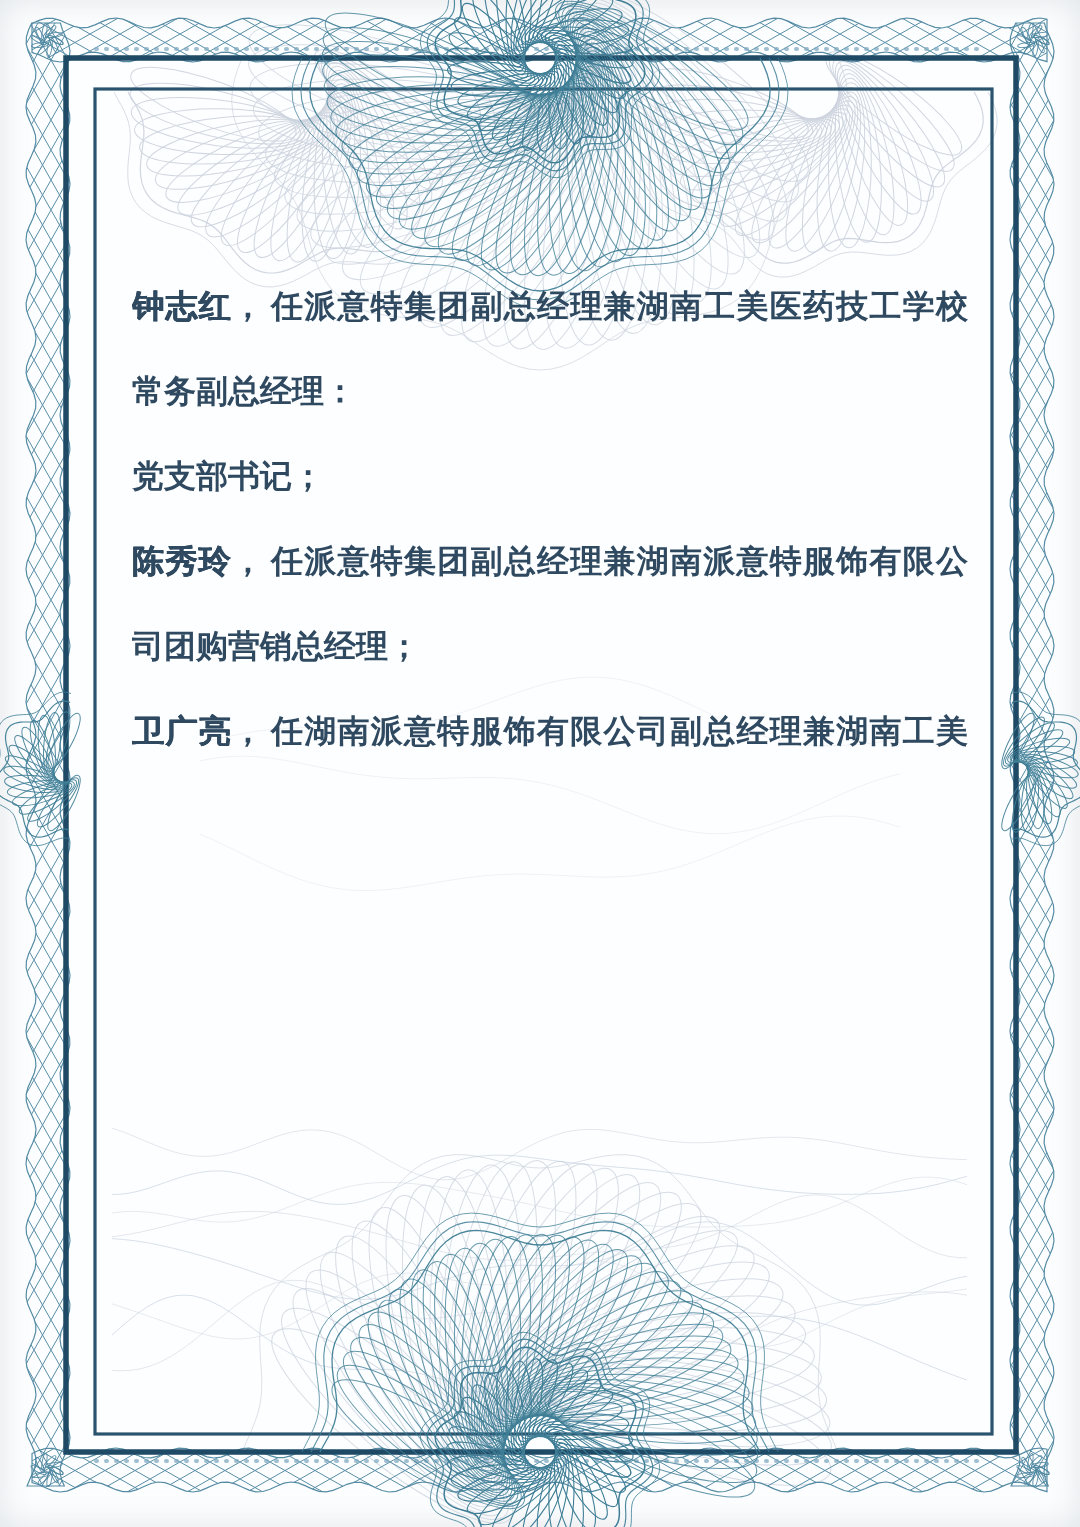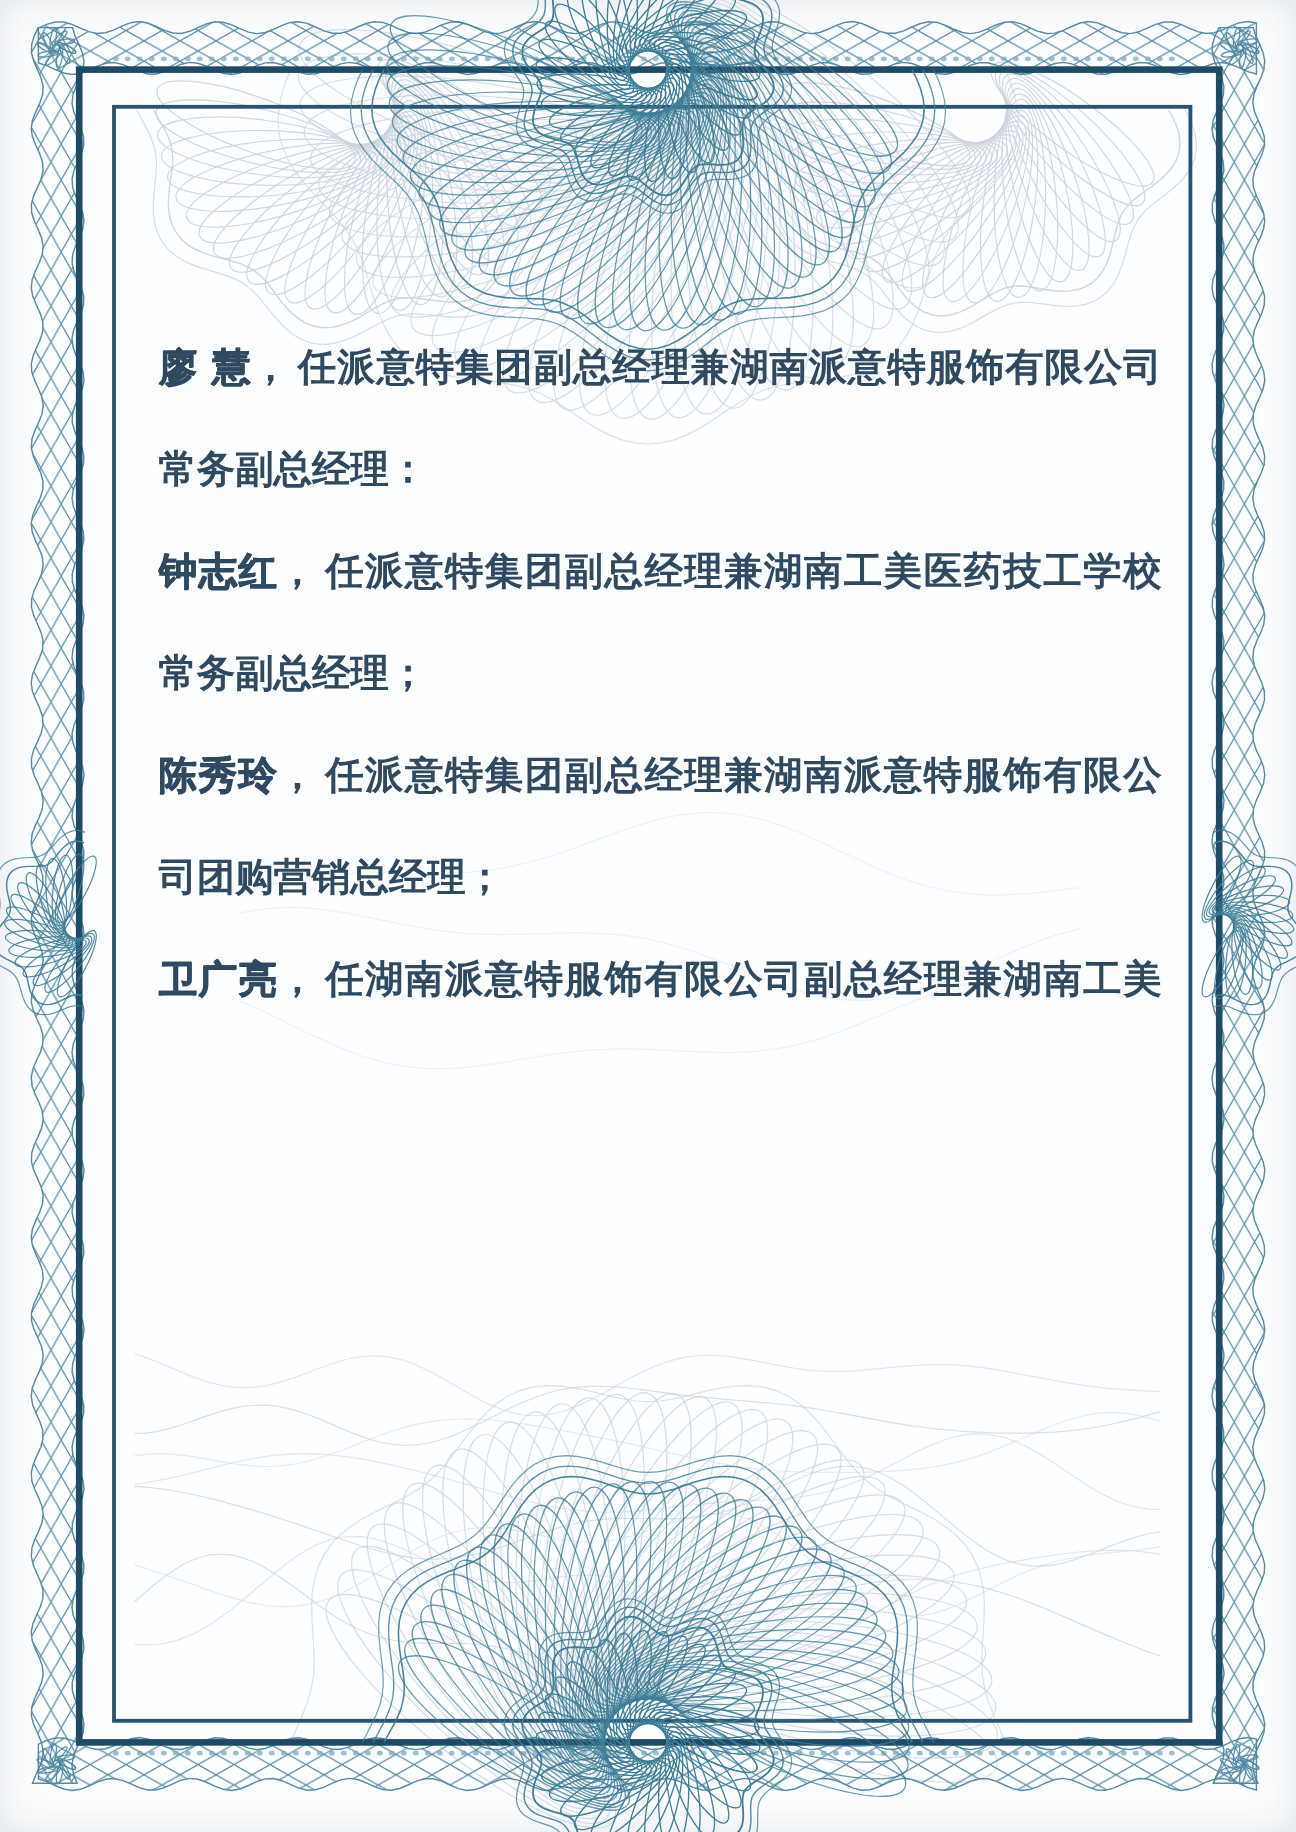--- a/index.html
+++ b/index.html
@@ -426,25 +426,24 @@
       <ellipse cx="584.8" cy="1434.7" rx="48.0" ry="12.5" fill="none" stroke="#3f7e96" stroke-width="1.1" opacity="1" transform="rotate(366.8 584.8 1434.7)"></ellipse>
       <ellipse cx="587.2" cy="1443.2" rx="48.0" ry="12.5" fill="none" stroke="#3f7e96" stroke-width="1.1" opacity="1" transform="rotate(377.4 587.2 1443.2)"></ellipse>
       <ellipse cx="588.0" cy="1452.0" rx="48.0" ry="12.5" fill="none" stroke="#3f7e96" stroke-width="1.1" opacity="1" transform="rotate(388.0 588.0 1452.0)"></ellipse>
       <path d="M638.0,1452.0L640.7,1455.5L642.9,1459.2L644.4,1463.0L644.8,1466.7L644.3,1470.4L642.6,1473.8L640.1,1477.0L636.8,1479.8L633.2,1482.3L629.5,1484.6L626.1,1486.8L623.2,1489.0L621.0,1491.5L619.6,1494.3L618.9,1497.5L618.7,1501.2L619.0,1505.3L619.3,1509.6L619.4,1514.0L619.0,1518.3L618.0,1522.2L616.2,1525.5L613.5,1528.2L610.2,1530.0L606.3,1531.0L602.0,1531.4L597.6,1531.3L593.3,1531.0L589.2,1530.7L585.5,1530.9L582.3,1531.6L579.5,1533.0L577.0,1535.2L574.8,1538.1L572.6,1541.5L570.3,1545.2L567.8,1548.8L565.0,1552.1L561.8,1554.6L558.4,1556.3L554.7,1556.8L551.0,1556.4L547.2,1554.9L543.5,1552.7L540.0,1550.0L536.7,1547.2L533.5,1544.6L530.5,1542.6L527.5,1541.2L524.4,1540.8L521.1,1541.1L517.5,1542.1L513.7,1543.6L509.7,1545.2L505.5,1546.7L501.4,1547.6L497.3,1547.9L493.6,1547.2L490.3,1545.5L487.5,1542.9L485.3,1539.5L483.7,1535.5L482.4,1531.3L481.3,1527.1L480.3,1523.1L479.1,1519.7L477.4,1516.8L475.2,1514.6L472.3,1512.9L468.9,1511.7L464.9,1510.7L460.7,1509.6L456.5,1508.3L452.5,1506.7L449.1,1504.5L446.5,1501.7L444.8,1498.4L444.1,1494.7L444.4,1490.6L445.3,1486.5L446.8,1482.3L448.4,1478.3L449.9,1474.5L450.9,1470.9L451.2,1467.6L450.8,1464.5L449.4,1461.5L447.4,1458.5L444.8,1455.3L442.0,1452.0L439.3,1448.5L437.1,1444.8L435.6,1441.0L435.2,1437.3L435.7,1433.6L437.4,1430.2L439.9,1427.0L443.2,1424.2L446.8,1421.7L450.5,1419.4L453.9,1417.2L456.8,1415.0L459.0,1412.5L460.4,1409.7L461.1,1406.5L461.3,1402.8L461.0,1398.7L460.7,1394.4L460.6,1390.0L461.0,1385.7L462.0,1381.8L463.8,1378.5L466.5,1375.8L469.8,1374.0L473.7,1373.0L478.0,1372.6L482.4,1372.7L486.7,1373.0L490.8,1373.3L494.5,1373.1L497.7,1372.4L500.5,1371.0L503.0,1368.8L505.2,1365.9L507.4,1362.5L509.7,1358.8L512.2,1355.2L515.0,1351.9L518.2,1349.4L521.6,1347.7L525.3,1347.2L529.0,1347.6L532.8,1349.1L536.5,1351.3L540.0,1354.0L543.3,1356.8L546.5,1359.4L549.5,1361.4L552.5,1362.8L555.6,1363.2L558.9,1362.9L562.5,1361.9L566.3,1360.4L570.3,1358.8L574.5,1357.3L578.6,1356.4L582.7,1356.1L586.4,1356.8L589.7,1358.5L592.5,1361.1L594.7,1364.5L596.3,1368.5L597.6,1372.7L598.7,1376.9L599.7,1380.9L600.9,1384.3L602.6,1387.2L604.8,1389.4L607.7,1391.1L611.1,1392.3L615.1,1393.3L619.3,1394.4L623.5,1395.7L627.5,1397.3L630.9,1399.5L633.5,1402.3L635.2,1405.6L635.9,1409.3L635.6,1413.4L634.7,1417.5L633.2,1421.7L631.6,1425.7L630.1,1429.5L629.1,1433.1L628.8,1436.4L629.2,1439.5L630.6,1442.5L632.6,1445.5L635.2,1448.7L638.0,1452.0Z" fill="none" stroke="#3f7e96" stroke-width="1.5" opacity="1"></path>
       <path d="M646.0,1452.0L648.7,1455.8L650.9,1459.8L652.3,1463.8L652.8,1467.8L652.1,1471.8L650.5,1475.5L647.8,1478.9L644.5,1482.0L640.8,1484.8L637.0,1487.3L633.5,1489.8L630.5,1492.3L628.2,1495.0L626.6,1498.1L625.8,1501.5L625.5,1505.4L625.6,1509.7L625.8,1514.3L625.7,1518.9L625.1,1523.4L623.9,1527.6L621.9,1531.1L619.1,1533.9L615.6,1535.9L611.4,1537.1L606.9,1537.7L602.3,1537.8L597.7,1537.6L593.4,1537.5L589.5,1537.8L586.1,1538.6L583.0,1540.2L580.3,1542.5L577.8,1545.5L575.3,1549.0L572.8,1552.8L570.0,1556.5L566.9,1559.8L563.5,1562.5L559.8,1564.1L555.8,1564.8L551.8,1564.3L547.8,1562.9L543.8,1560.7L540.0,1558.0L536.4,1555.2L533.0,1552.6L529.6,1550.5L526.3,1549.2L523.0,1548.6L519.4,1548.9L515.6,1549.9L511.5,1551.3L507.2,1552.8L502.8,1554.2L498.4,1555.0L494.1,1555.2L490.1,1554.4L486.5,1552.5L483.5,1549.8L481.1,1546.3L479.2,1542.1L477.7,1537.8L476.4,1533.4L475.2,1529.3L473.7,1525.6L471.8,1522.6L469.4,1520.2L466.4,1518.3L462.7,1516.8L458.6,1515.6L454.2,1514.3L449.9,1512.8L445.7,1510.9L442.2,1508.5L439.5,1505.5L437.6,1501.9L436.8,1497.9L437.0,1493.6L437.8,1489.2L439.2,1484.8L440.7,1480.5L442.1,1476.4L443.1,1472.6L443.4,1469.0L442.8,1465.7L441.5,1462.4L439.4,1459.0L436.8,1455.6L434.0,1452.0L431.3,1448.2L429.1,1444.2L427.7,1440.2L427.2,1436.2L427.9,1432.2L429.5,1428.5L432.2,1425.1L435.5,1422.0L439.2,1419.2L443.0,1416.7L446.5,1414.2L449.5,1411.7L451.8,1409.0L453.4,1405.9L454.2,1402.5L454.5,1398.6L454.4,1394.3L454.2,1389.7L454.3,1385.1L454.9,1380.6L456.1,1376.4L458.1,1372.9L460.9,1370.1L464.4,1368.1L468.6,1366.9L473.1,1366.3L477.7,1366.2L482.3,1366.4L486.6,1366.5L490.5,1366.2L493.9,1365.4L497.0,1363.8L499.7,1361.5L502.2,1358.5L504.7,1355.0L507.2,1351.2L510.0,1347.5L513.1,1344.2L516.5,1341.5L520.2,1339.9L524.2,1339.2L528.2,1339.7L532.2,1341.1L536.2,1343.3L540.0,1346.0L543.6,1348.8L547.0,1351.4L550.4,1353.5L553.7,1354.8L557.0,1355.4L560.6,1355.1L564.4,1354.1L568.5,1352.7L572.8,1351.2L577.2,1349.8L581.6,1349.0L585.9,1348.8L589.9,1349.6L593.5,1351.5L596.5,1354.2L598.9,1357.7L600.8,1361.9L602.3,1366.2L603.6,1370.6L604.8,1374.7L606.3,1378.4L608.2,1381.4L610.6,1383.8L613.6,1385.7L617.3,1387.2L621.4,1388.4L625.8,1389.7L630.1,1391.2L634.3,1393.1L637.8,1395.5L640.5,1398.5L642.4,1402.1L643.2,1406.1L643.0,1410.4L642.2,1414.8L640.8,1419.2L639.3,1423.5L637.9,1427.6L636.9,1431.4L636.6,1435.0L637.2,1438.3L638.5,1441.6L640.6,1445.0L643.2,1448.4L646.0,1452.0Z" fill="none" stroke="#3f7e96" stroke-width="1.2" opacity="0.9"></path>
       <path d="M653.0,1452.0L655.7,1456.0L657.9,1460.2L659.3,1464.5L659.7,1468.8L659.0,1473.0L657.3,1476.9L654.6,1480.6L651.3,1483.9L647.5,1486.9L643.6,1489.7L640.0,1492.4L636.9,1495.1L634.5,1498.1L632.8,1501.4L631.9,1505.0L631.5,1509.2L631.4,1513.7L631.4,1518.4L631.2,1523.3L630.5,1527.9L629.1,1532.2L627.0,1536.0L624.0,1539.0L620.2,1541.1L615.9,1542.5L611.3,1543.2L606.4,1543.4L601.7,1543.4L597.2,1543.5L593.0,1543.9L589.4,1544.8L586.1,1546.5L583.1,1548.9L580.4,1552.0L577.7,1555.6L574.9,1559.5L571.9,1563.3L568.6,1566.6L564.9,1569.3L561.0,1571.0L556.8,1571.7L552.5,1571.3L548.2,1569.9L544.0,1567.7L540.0,1565.0L536.2,1562.2L532.5,1559.6L528.9,1557.5L525.4,1556.1L521.7,1555.5L517.9,1555.8L513.9,1556.7L509.6,1558.0L505.1,1559.5L500.4,1560.8L495.7,1561.5L491.2,1561.6L487.0,1560.6L483.3,1558.7L480.0,1555.9L477.4,1552.2L475.3,1547.9L473.6,1543.4L472.1,1538.9L470.7,1534.6L469.0,1530.8L467.0,1527.6L464.4,1525.0L461.2,1523.0L457.4,1521.3L453.1,1519.9L448.6,1518.4L444.1,1516.7L439.8,1514.6L436.1,1512.0L433.3,1508.7L431.4,1505.0L430.4,1500.8L430.5,1496.3L431.2,1491.6L432.5,1486.9L434.0,1482.4L435.3,1478.1L436.2,1474.1L436.5,1470.3L435.9,1466.6L434.5,1463.1L432.4,1459.5L429.8,1455.8L427.0,1452.0L424.3,1448.0L422.1,1443.8L420.7,1439.5L420.3,1435.2L421.0,1431.0L422.7,1427.1L425.4,1423.4L428.7,1420.1L432.5,1417.1L436.4,1414.3L440.0,1411.6L443.1,1408.9L445.5,1405.9L447.2,1402.6L448.1,1399.0L448.5,1394.8L448.6,1390.3L448.6,1385.6L448.8,1380.7L449.5,1376.1L450.9,1371.8L453.0,1368.0L456.0,1365.0L459.8,1362.9L464.1,1361.5L468.7,1360.8L473.6,1360.6L478.3,1360.6L482.8,1360.5L487.0,1360.1L490.6,1359.2L493.9,1357.5L496.9,1355.1L499.6,1352.0L502.3,1348.4L505.1,1344.5L508.1,1340.7L511.4,1337.4L515.1,1334.7L519.0,1333.0L523.2,1332.3L527.5,1332.7L531.8,1334.1L536.0,1336.3L540.0,1339.0L543.8,1341.8L547.5,1344.4L551.1,1346.5L554.6,1347.9L558.3,1348.5L562.1,1348.2L566.1,1347.3L570.4,1346.0L574.9,1344.5L579.6,1343.2L584.3,1342.5L588.8,1342.4L593.0,1343.4L596.7,1345.3L600.0,1348.1L602.6,1351.8L604.7,1356.1L606.4,1360.6L607.9,1365.1L609.3,1369.4L611.0,1373.2L613.0,1376.4L615.6,1379.0L618.8,1381.0L622.6,1382.7L626.9,1384.1L631.4,1385.6L635.9,1387.3L640.2,1389.4L643.9,1392.0L646.7,1395.3L648.6,1399.0L649.6,1403.2L649.5,1407.7L648.8,1412.4L647.5,1417.1L646.0,1421.6L644.7,1425.9L643.8,1429.9L643.5,1433.7L644.1,1437.4L645.5,1440.9L647.6,1444.5L650.2,1448.2L653.0,1452.0Z" fill="none" stroke="#3f7e96" stroke-width="1" opacity="0.8"></path>
     </svg>
 
   <div class="text-block" style="color: rgb(47, 73, 96);">
 
-    <div class="line"><span class="name">廖 慧</span><span class="comma">，</span><span class="rest">任派意特集团副总经理兼湖南派意特服饰有限公司</span></div>
+    <div class="line"><span class="name">钟志红</span><span class="comma">，</span><span class="rest">任派意特集团副总经理兼湖南工美医药技工学校</span></div>
+
     <div class="line tail"><span>常务副总经理：</span></div>
-
-    <div class="line"><span class="name">钟志红</span><span class="comma">，</span><span class="rest">任派意特集团副总经理兼湖南工美医药技工学校</span></div>
-    <div class="line tail"><span>常务副总经理；</span></div>
+    <div class="line tail"><span>党支部书记；</span></div>
 
     <div class="line"><span class="name">陈秀玲</span><span class="comma">，</span><span class="rest">任派意特集团副总经理兼湖南派意特服饰有限公</span></div>
     <div class="line tail"><span>司团购营销总经理；</span></div>
 
 
     <div class="line"><span class="name">卫广亮</span><span class="comma">，</span><span class="rest">任湖南派意特服饰有限公司副总经理兼湖南工美</span></div>
 
 
   </div>
 </div>

